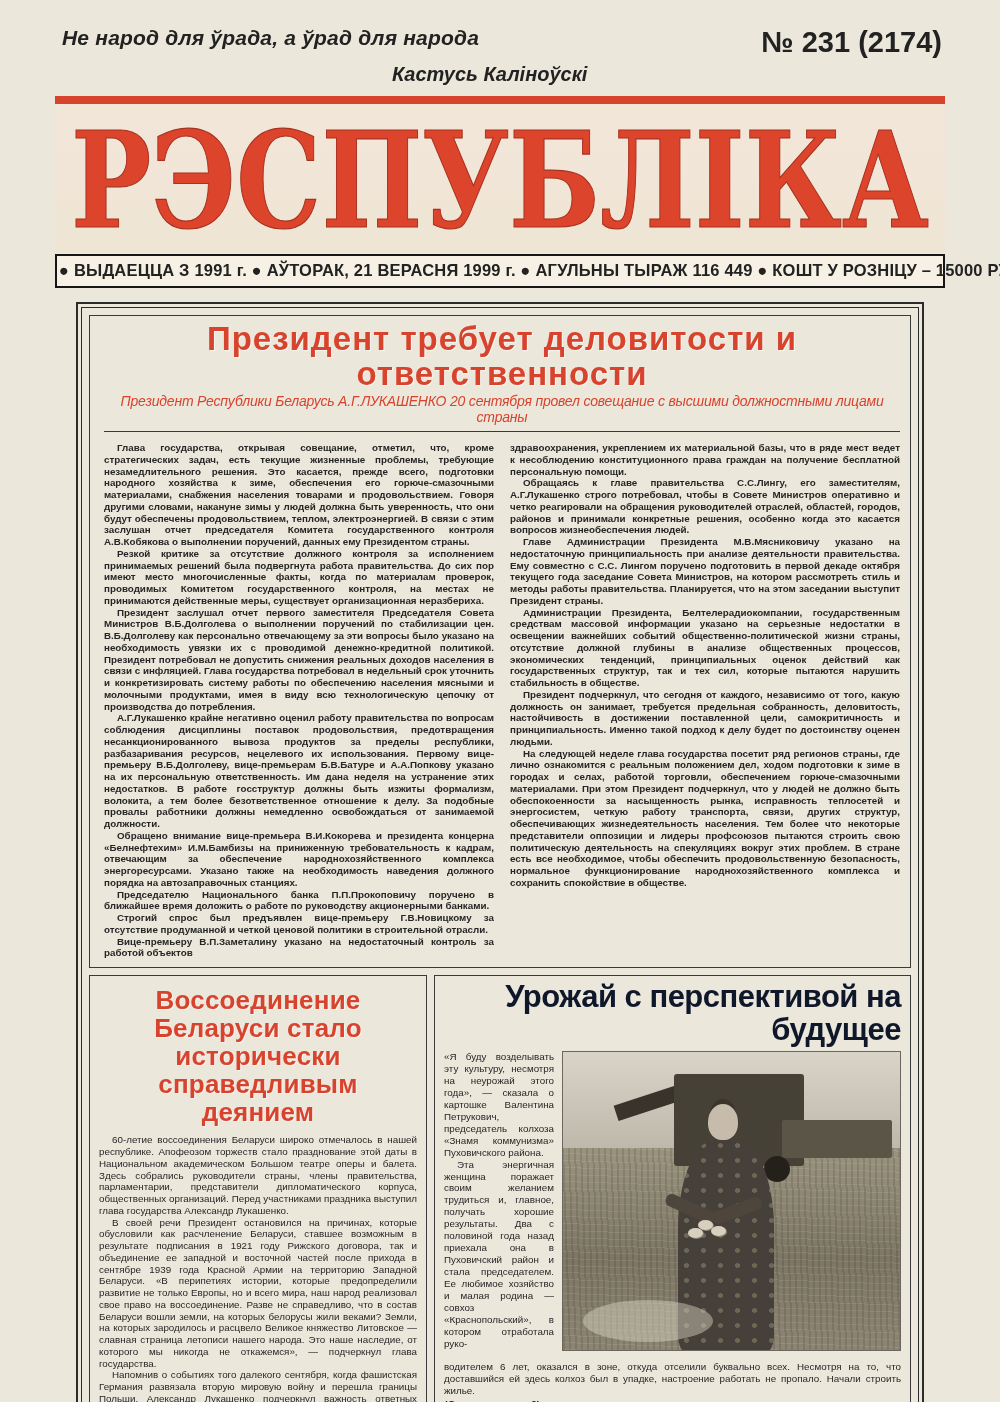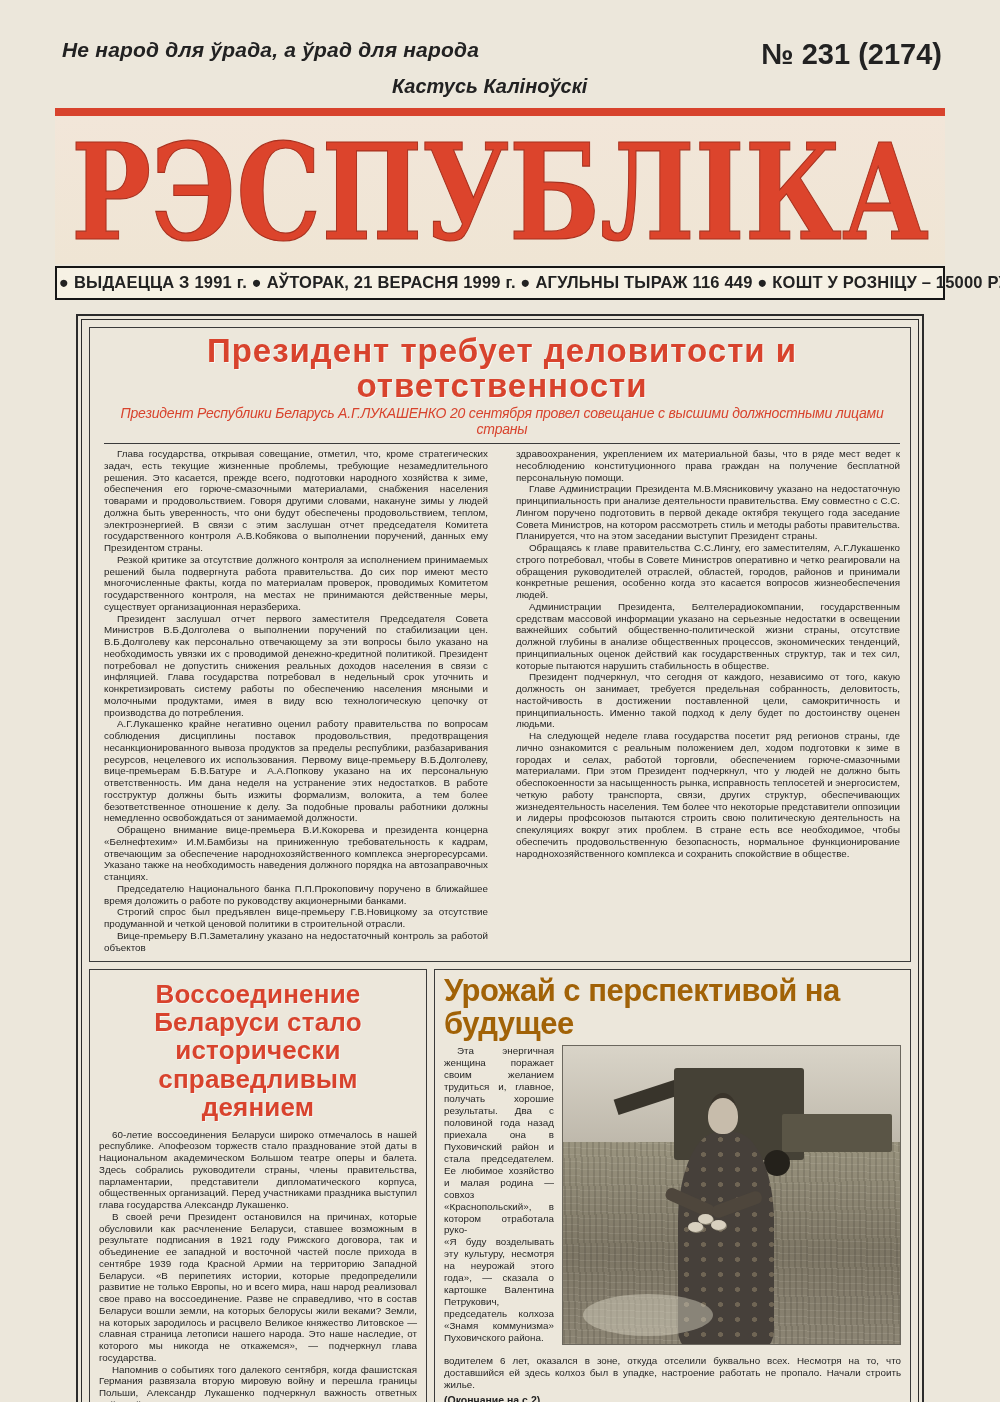--- a/index.html
+++ b/index.html
@@ -11,21 +11,21 @@
   }
   *{box-sizing:border-box;}
   html,body{margin:0;padding:0;}
   body{
     width:1000px;height:1402px;overflow:hidden;
     background:var(--paper);
     font-family:"Liberation Sans", sans-serif;
     color:var(--ink);
   }
   
-  .top-header{padding:38px 58px 0 62px;}
+  .top-header{padding:26px 58px 0 62px;}
   .top-row{display:flex;justify-content:space-between;align-items:flex-start;}
   .motto{font-size:21px;font-weight:bold;font-style:italic;letter-spacing:.2px;}
   .issue{font-size:29px;font-weight:bold;white-space:nowrap;}
   .motto-author{font-size:20px;font-weight:bold;font-style:italic;margin:4px 0 0 330px;}
   .red-strip{height:8px;background:var(--accent_red);margin:10px 55px 0 55px;}
   
   .masthead{margin:0 55px;background:linear-gradient(#f2e6d9,#efe5d4);padding:2px 4px 0 4px;}
   .masthead svg{display:block;width:100%;height:146px;}
   
   .info-bar{
@@ -42,42 +42,42 @@
     text-align:center;color:var(--accent_red);font-weight:bold;
     font-size:33px;letter-spacing:1px;line-height:1.05;
     text-shadow:1px 1px 0 rgba(255,255,255,.7);
     font-family:"Liberation Sans", sans-serif;
   }
   .lead-subheadline{
     text-align:center;color:var(--accent_red);font-weight:normal;font-style:italic;
     font-size:14px;margin-top:3px;letter-spacing:-.2px;line-height:1.1;
     border-bottom:1px solid #3a3a3a;padding-bottom:6px;
   }
-  .cols{display:flex;gap:28px;margin-top:4px;}
+  .cols{display:flex;gap:16px;margin-top:10px;font-weight:bold;}
   .col{flex:1;}
   p.art{
     margin:0;font-size:9.8px;line-height:1.2;text-align:justify;text-indent:13px;
     color:#262626;
   }
   p.art.noind{text-indent:0;}
   
   .lower{display:flex;gap:7px;margin-top:7px;align-items:stretch;}
   .left-article{width:338px;border:1px solid #3a3a3a;padding:8px 9px;background:var(--paper);}
   .reunif-headline{
     text-align:center;color:var(--accent_red);font-weight:bold;font-size:26px;
     line-height:1.08;letter-spacing:.2px;margin:2px 0 8px 0;
     text-shadow:1px 1px 0 rgba(255,255,255,.6);
   }
   .continuation{font-weight:bold;font-size:10.5px;margin-top:3px;}
   .right-col{flex:1;display:flex;flex-direction:column;gap:7px;}
   
   .harvest-box{border:1px solid #3a3a3a;padding:5px 9px 6px 9px;background:var(--paper);}
   .harvest-headline{
-    text-align:left;font-weight:bold;font-size:31px;letter-spacing:-.5px;
-    color:#a16207;line-height:1.05;margin-bottom:5px;
+    text-align:right;font-weight:bold;font-size:31px;letter-spacing:-.5px;
+    color:#0f172a;line-height:1.05;margin-bottom:5px;
   }
   .harvest-content{display:flex;gap:8px;}
   .harvest-side{width:110px;flex:none;}
   .harvest-side p.art{font-size:9.8px;line-height:1.22;}
   
   .photo{flex:1;height:300px;border:1px solid #6b675e;background:#cfc9bd;position:relative;overflow:hidden;}
   .ph-sky{position:absolute;left:0;top:0;right:0;height:34%;background:linear-gradient(#d9d4c8,#bdb7aa);}
   .ph-field{
     position:absolute;left:0;bottom:0;right:0;height:68%;
     background:linear-gradient(#9a947f,#7d7665 55%,#8c8574);
@@ -160,22 +160,22 @@
         <p class="art">Резкой критике за отсутствие должного контроля за исполнением принимаемых решений была подвергнута работа правительства. До сих пор имеют место многочисленные факты, когда по материалам проверок, проводимых Комитетом государственного контроля, на местах не принимаются действенные меры, существует организационная неразбериха.</p>
         <p class="art">Президент заслушал отчет первого заместителя Председателя Совета Министров В.Б.Долголева о выполнении поручений по стабилизации цен. В.Б.Долголеву как персонально отвечающему за эти вопросы было указано на необходимость увязки их с проводимой денежно-кредитной политикой. Президент потребовал не допустить снижения реальных доходов населения в связи с инфляцией. Глава государства потребовал в недельный срок уточнить и конкретизировать систему работы по обеспечению населения мясными и молочными продуктами, имея в виду всю технологическую цепочку от производства до потребления.</p>
         <p class="art">А.Г.Лукашенко крайне негативно оценил работу правительства по вопросам соблюдения дисциплины поставок продовольствия, предотвращения несанкционированного вывоза продуктов за пределы республики, разбазаривания ресурсов, нецелевого их использования. Первому вице-премьеру В.Б.Долголеву, вице-премьерам Б.В.Батуре и А.А.Попкову указано на их персональную ответственность. Им дана неделя на устранение этих недостатков. В работе госструктур должны быть изжиты формализм, волокита, а тем более безответственное отношение к делу. За подобные провалы работники должны немедленно освобождаться от занимаемой должности.</p>
         <p class="art">Обращено внимание вице-премьера В.И.Кокорева и президента концерна «Белнефтехим» И.М.Бамбизы на приниженную требовательность к кадрам, отвечающим за обеспечение народнохозяйственного комплекса энергоресурсами. Указано также на необходимость наведения должного порядка на автозаправочных станциях.</p>
         <p class="art">Председателю Национального банка П.П.Прокоповичу поручено в ближайшее время доложить о работе по руководству акционерными банками.</p>
         <p class="art">Строгий спрос был предъявлен вице-премьеру Г.В.Новицкому за отсутствие продуманной и четкой ценовой политики в строительной отрасли.</p>
         <p class="art">Вице-премьеру В.П.Заметалину указано на недостаточный контроль за работой объектов</p>
       </div>
       <div class="col">
         <p class="art noind">здравоохранения, укреплением их материальной базы, что в ряде мест ведет к несоблюдению конституционного права граждан на получение бесплатной персональную помощи.</p>
+        <p class="art">Обращаясь к главе правительства С.С.Лингу, его заместителям, А.Г.Лукашенко строго потребовал, чтобы в Совете Министров оперативно и четко реагировали на обращения руководителей отраслей, областей, городов, районов и принимали конкретные решения, особенно когда это касается вопросов жизнеобеспечения людей.</p>
         <p class="art">Главе Администрации Президента М.В.Мясниковичу указано на недостаточную принципиальность при анализе деятельности правительства. Ему совместно с С.С. Лингом поручено подготовить в первой декаде октября текущего года заседание Совета Министров, на котором рассмотреть стиль и методы работы правительства. Планируется, что на этом заседании выступит Президент страны.</p>
-        <p class="art">Обращаясь к главе правительства С.С.Лингу, его заместителям, А.Г.Лукашенко строго потребовал, чтобы в Совете Министров оперативно и четко реагировали на обращения руководителей отраслей, областей, городов, районов и принимали конкретные решения, особенно когда это касается вопросов жизнеобеспечения людей.</p>
         <p class="art">Администрации Президента, Белтелерадиокомпании, государственным средствам массовой информации указано на серьезные недостатки в освещении важнейших событий общественно-политической жизни страны, отсутствие должной глубины в анализе общественных процессов, экономических тенденций, принципиальных оценок действий как государственных структур, так и тех сил, которые пытаются нарушить стабильность в обществе.</p>
         <p class="art">Президент подчеркнул, что сегодня от каждого, независимо от того, какую должность он занимает, требуется предельная собранность, деловитость, настойчивость в достижении поставленной цели, самокритичность и принципиальность. Именно такой подход к делу будет по достоинству оценен людьми.</p>
         <p class="art">На следующей неделе глава государства посетит ряд регионов страны, где лично ознакомится с реальным положением дел, ходом подготовки к зиме в городах и селах, работой торговли, обеспечением горюче-смазочными материалами. При этом Президент подчеркнул, что у людей не должно быть обеспокоенности за насыщенность рынка, исправность теплосетей и энергосистем, четкую работу транспорта, связи, других структур, обеспечивающих жизнедеятельность населения. Тем более что некоторые представители оппозиции и лидеры профсоюзов пытаются строить свою политическую деятельность на спекуляциях вокруг этих проблем. В стране есть все необходимое, чтобы обеспечить продовольственную безопасность, нормальное функционирование народнохозяйственного комплекса и сохранить спокойствие в обществе.</p>
       </div>
     </div>
   </div>
 
   <div class="lower">
 
     <div class="left-article">
@@ -185,22 +185,22 @@
       <p class="art">Напомнив о событиях того далекого сентября, когда фашистская Германия развязала вторую мировую войну и перешла границы Польши, Александр Лукашенко подчеркнул важность ответных действий Советского Союза, отметив, что «воссоединение фактически позволило сорвать гитлеровский блицкриг летом 1941 года и стало одним из важных факторов разгрома гитлеровской армии». Главной же силой, которая обеспечила воссоединение Беларуси, Президент назвал «идущее из глубины народной души стремление достойно жить в едином сильном государстве».</p>
 
     </div>
 
     <div class="right-col">
 
       <div class="harvest-box">
         <div class="harvest-headline">Урожай с перспективой на будущее</div>
         <div class="harvest-content">
           <div class="harvest-side">
+            <p class="art noind">«Я буду возделывать эту культуру, несмотря на неурожай этого года», — сказала о картошке Валентина Петрукович, председатель колхоза «Знамя коммунизма» Пуховичского района.</p>
             <p class="art">Эта энергичная женщина поражает своим желанием трудиться и, главное, получать хорошие результаты. Два с половиной года назад приехала она в Пуховичский район и стала председателем. Ее любимое хозяйство и малая родина — совхоз «Краснопольский», в котором отработала руко-</p>
-            <p class="art noind">«Я буду возделывать эту культуру, несмотря на неурожай этого года», — сказала о картошке Валентина Петрукович, председатель колхоза «Знамя коммунизма» Пуховичского района.</p>
           </div>
           <div class="photo">
             <div class="ph-sky"></div>
             <div class="ph-field"></div>
             <div class="ph-harvester-arm"></div>
             <div class="ph-harvester"></div>
             <div class="ph-truck"></div>
             <div class="ph-wheel w1"></div>
             <div class="ph-wheel w2"></div>
             <div class="ph-woman-body"></div>

